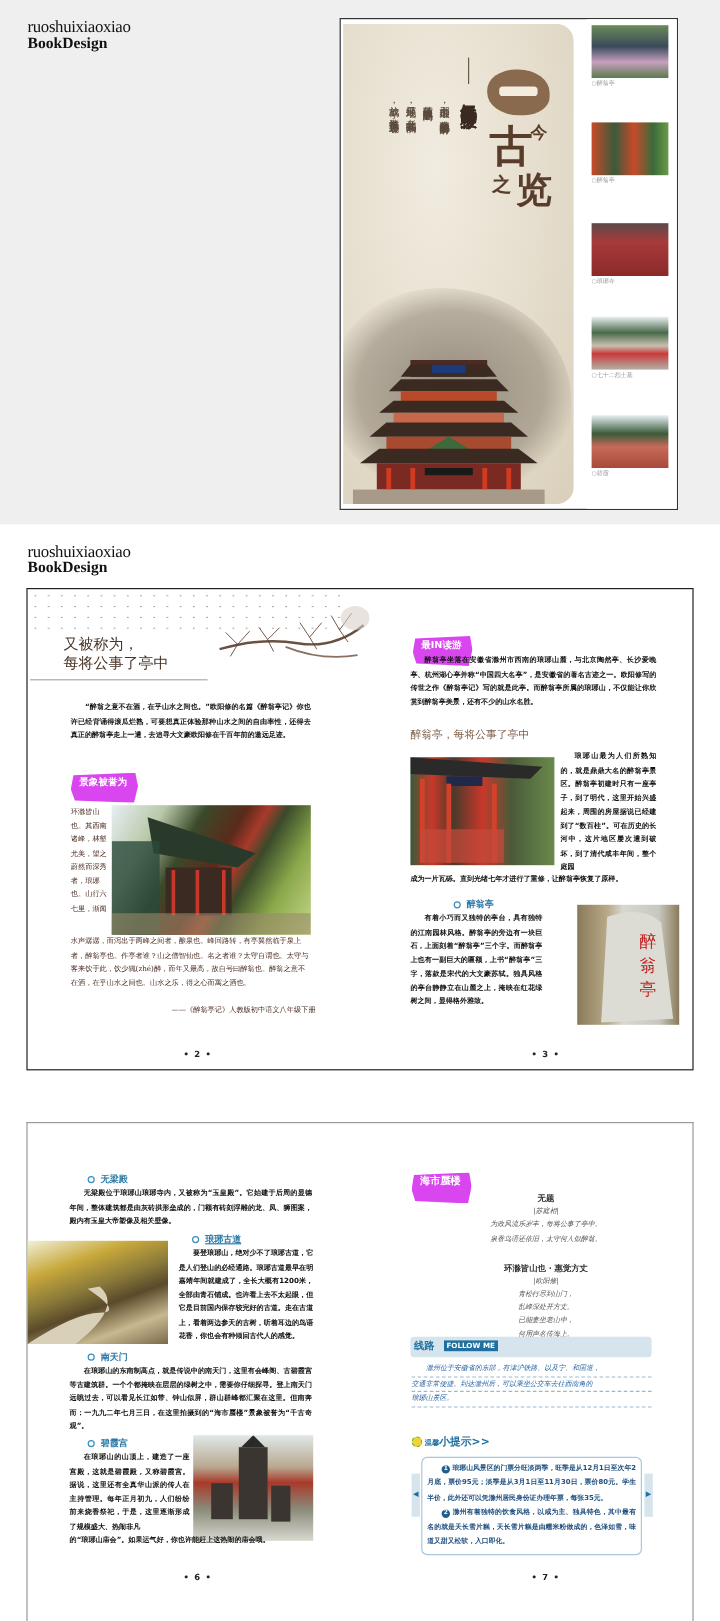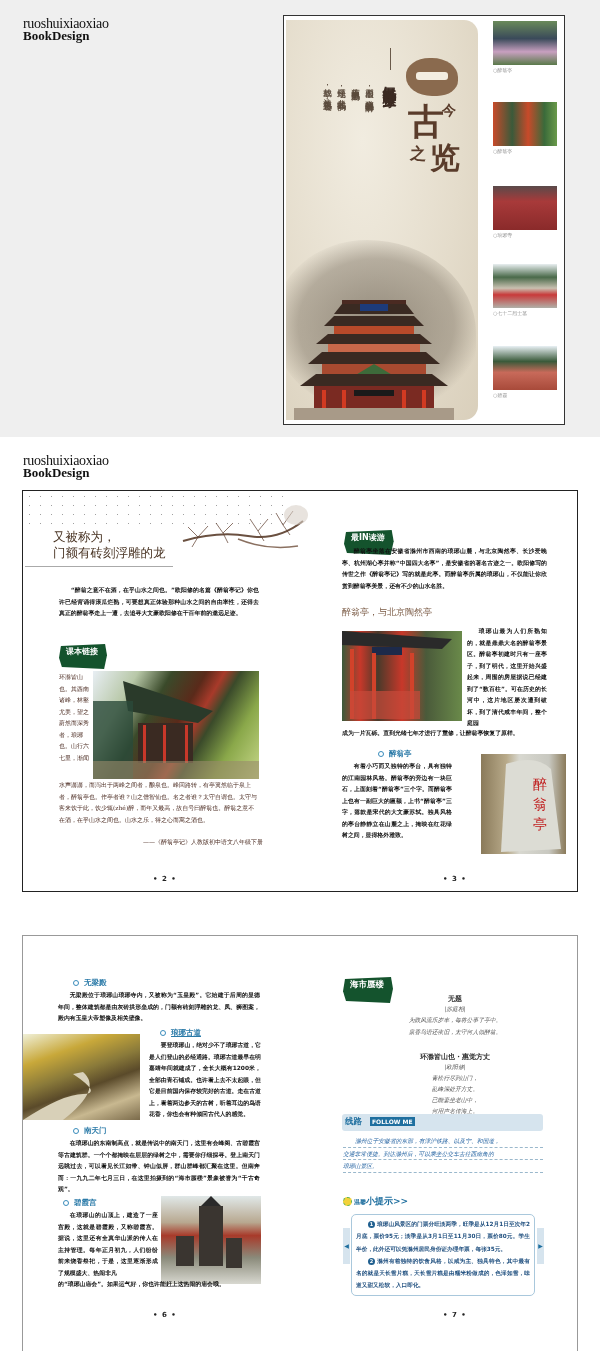--- a/index.html
+++ b/index.html
@@ -33,21 +33,21 @@
   .spread { position: absolute; left: 22px; width: 556px; border: 1px solid #222; background: #fff; }
   .page-num { position: absolute; font-size: 7px; font-weight: bold; color: #222; letter-spacing: 1px; }
   .snow { position: absolute; left: 1px; top: 1px; width: 260px; height: 34px;
     background-image: radial-gradient(circle, #777 0.6px, transparent 0.9px); background-size: 11px 9px; opacity: 0.7; }
   .pine { position: absolute; left: 155px; top: 10px; width: 130px; height: 55px; }
   .h-title { position: absolute; font-family: "DejaVu Serif", serif; color: #4a3525; font-size: 12.5px; line-height: 16px; }
   .rule-gray { position: absolute; height: 1px; background: #aaa; }
   .body-txt { position: absolute; font-size: 5.9px; line-height: 11.5px; color: #111; font-weight: bold; text-align: justify; }
   .body-txt.indent { text-indent: 2em; }
   .serif-txt { position: absolute; font-family: "DejaVu Serif", serif; font-size: 6px; line-height: 11.5px; color: #4a2a20; }
-  .brush-tag { position: absolute; background: #14532d; color: #fff; font-weight: bold; font-size: 8px; padding: 2px 9px 12px 7px;
+  .brush-tag { position: absolute; background: #d946ef; color: #fff; font-weight: bold; font-size: 8px; padding: 2px 9px 12px 7px;
     clip-path: polygon(4% 8%, 96% 0, 100% 45%, 94% 100%, 6% 92%, 0 55%); }
   .photo { position: absolute; overflow: hidden; }
   .sec-head { position: absolute; font-family: "DejaVu Serif", serif; color: #2a7aa8; font-size: 7.5px; font-weight: bold; }
   .sec-head .dot { display: inline-block; width: 6px; height: 6px; border: 1.5px solid #3a8cbc; border-radius: 50%; margin-right: 5px; vertical-align: middle; }
   .subtitle-serif { position: absolute; font-family: "DejaVu Serif", serif; font-size: 9px; color: #7a5a44; }
   .poem-title { position: absolute; width: 130px; text-align: center; font-size: 7px; font-weight: bold; color: #333; }
   .poem-line { position: absolute; width: 200px; text-align: center; font-family: "DejaVu Serif", serif; font-style: italic; font-size: 5.8px; color: #555; }
   .route-bar { position: absolute; left: 319px; top: 178px; width: 201px; height: 17px; background: #d6e4ee; border-radius: 3px; }
   .route-bar .lbl { position: absolute; left: 3px; top: 2px; font-size: 8.5px; font-weight: bold; color: #1f6f9f; text-align: right; }
   .route-bar .tag { position: absolute; left: 28px; top: 3px; font-size: 6px; font-weight: bold; color: #fff; background: #1f6f9f; padding: 1px 2px; }
@@ -154,25 +154,25 @@
         <line x1="80" y1="30" x2="90" y2="18"></line>
         <line x1="80" y1="30" x2="86" y2="40"></line>
       <line x1="105" y1="24" x2="98" y2="12"></line>
         <line x1="105" y1="24" x2="115" y2="10"></line>
         <line x1="105" y1="24" x2="112" y2="34"></line>
     </g>
     <ellipse cx="118" cy="14" rx="12" ry="10" fill="#d8d0c8" opacity="0.6"></ellipse>
   </svg>
   <div class="h-title" style="left:30px;top:38px;">
     <div>又被称为，</div>
-    <div>门额有砖刻浮雕的龙</div>
+    <div>每将公事了亭中</div>
   </div>
   <div class="rule-gray" style="left:2px;top:75px;width:148px;"></div>
   <div class="body-txt indent" style="left:36px;top:94px;width:200px;">“醉翁之意不在酒，在乎山水之间也。”欧阳修的名篇《醉翁亭记》你也许已经背诵得滚瓜烂熟，可要想真正体验那种山水之间的自由率性，还得去真正的醉翁亭走上一遭，去追寻大文豪欧阳修在千百年前的邀远足迹。</div>
-  <div class="brush-tag" style="left:36px;top:153px;">课本链接</div>
+  <div class="brush-tag" style="left:36px;top:153px;">景象被誉为</div>
 
   <div class="photo" style="left:70px;top:180px;width:166px;height:108px;background:linear-gradient(120deg,#e8eef4 0%,#b8c8a8 20%,#3a4a2a 35%,#5a2a1a 50%,#a83a2a 58%,#3a4a2a 65%,#8aa84a 80%,#c8d88a 100%);">
     <svg width="166" height="108" viewBox="0 0 166 108">
       <polygon points="30,10 120,40 105,52 35,40" fill="#2a3a2a"></polygon>
       <rect x="45" y="52" width="55" height="40" fill="#3a2a22"></rect>
       <g fill="#c8382a">
           <rect x="50" y="54" width="3" height="38"></rect>
           <rect x="70" y="54" width="3" height="38"></rect>
           <rect x="92" y="54" width="3" height="38"></rect>
         </g>
@@ -180,21 +180,21 @@
       <rect x="0" y="90" width="166" height="18" fill="#9a8a6a" opacity="0.6"></rect>
     </svg>
   </div>
   <div class="serif-txt" style="left:36px;top:180px;width:30px;">环滁皆山也。其西南诸峰，林壑尤美，望之蔚然而深秀者，琅琊也。山行六七里，渐闻</div>
   <div class="serif-txt" style="left:36px;top:288px;width:200px;">水声潺潺，而泻出于两峰之间者，酿泉也。峰回路转，有亭翼然临于泉上者，醉翁亭也。作亭者谁？山之僧智仙也。名之者谁？太守自谓也。太守与客来饮于此，饮少辄(zhé)醉，而年又最高，故自号曰醉翁也。醉翁之意不在酒，在乎山水之间也。山水之乐，得之心而寓之酒也。</div>
   <div class="serif-txt" style="left:100px;top:345px;width:140px;text-align:right;">——《醉翁亭记》人教版初中语文八年级下册</div>
   <div class="page-num" style="left:130px;top:384px;">• 2 •</div>
 
   <div class="brush-tag" style="left:321px;top:39px;">最IN读游</div>
   <div class="body-txt indent" style="left:319px;top:55px;width:205px;">醉翁亭坐落在安徽省滁州市西南的琅琊山麓，与北京陶然亭、长沙爱晚亭、杭州湖心亭并称“中国四大名亭”，是安徽省的著名古迹之一。欧阳修写的传世之作《醉翁亭记》写的就是此亭。而醉翁亭所属的琅琊山，不仅能让你欣赏到醉翁亭美景，还有不少的山水名胜。</div>
-  <div class="subtitle-serif" style="left:319px;top:115px;">醉翁亭，与北京陶然亭</div>
+  <div class="subtitle-serif" style="left:319px;top:115px;">醉翁亭，每将公事了亭中</div>
   <div class="photo" style="left:319px;top:140px;width:120px;height:90px;background:linear-gradient(90deg,#3a5a3a 0%,#c8382a 15%,#4a3a2a 30%,#c8382a 50%,#4a5a3a 70%,#6a8a4a 100%);">
     <svg width="120" height="90" viewBox="0 0 120 90">
       <polygon points="0,0 110,8 100,18 0,14" fill="#2a2a2a"></polygon>
       <rect x="30" y="16" width="30" height="8" fill="#1d2a4a"></rect>
       <g fill="#d2422a">
           <rect x="8" y="18" width="4" height="70"></rect>
           <rect x="30" y="22" width="4" height="66"></rect>
           <rect x="68" y="22" width="4" height="66"></rect>
         </g>
       <rect x="8" y="60" width="70" height="28" fill="#c84a3a" opacity="0.7"></rect>
@@ -231,21 +231,21 @@
   <div class="body-txt indent" style="left:35px;top:202px;width:202px;">在琅琊山的东南制高点，就是传说中的南天门，这里有会峰阁、古碧霞宫等古建筑群。一个个都掩映在层层的绿树之中，需要你仔细探寻。登上南天门远眺过去，可以看见长江如带、钟山似屏，群山群峰都汇聚在这里。但南奔而：一九九二年七月三日，在这里拍摄到的“海市蜃楼”景象被誉为“千古奇观”。</div>
 
   <div class="photo" style="left:138px;top:260px;width:100px;height:88px;background:linear-gradient(180deg,#e0e8e8 0%,#b8a890 30%,#a83a2a 45%,#8a8a7a 70%,#d8d8d0 100%);">
     <svg width="100" height="88" viewBox="0 0 100 88">
       <polygon points="40,10 50,0 60,10" fill="#2a2a2a"></polygon>
       <rect x="38" y="10" width="24" height="60" fill="#3a3530"></rect>
       <rect x="15" y="40" width="18" height="30" fill="#3a3530"></rect>
       <rect x="65" y="42" width="16" height="30" fill="#3a3530"></rect>
     </svg>
   </div>
-  <div class="sec-head" style="left:40px;top:262px;"><span class="dot"></span><span>碧霞宫</span></div>
+  <div class="sec-head" style="left:50px;top:262px;"><span class="dot"></span><span>碧霞宫</span></div>
   <div class="body-txt indent" style="left:35px;top:274px;width:100px;">在琅琊山的山顶上，建造了一座宫殿，这就是碧霞殿，又称碧霞宫。据说，这里还有全真华山派的传人在主持管理。每年正月初九，人们纷纷前来烧香祭祀，于是，这里逐渐形成了规模盛大、热闹非凡</div>
   <div class="body-txt" style="left:35px;top:343px;width:202px;">的“琅琊山庙会”。如果运气好，你也许能赶上这热闹的庙会哦。</div>
   <div class="page-num" style="left:130px;top:375px;">• 6 •</div>
 
   <div class="brush-tag" style="left:320px;top:41px;font-size:8.5px;">海市蜃楼</div>
   <div class="poem-title" style="left:367px;top:58px;">无题</div>
   <div class="poem-line" style="left:332px;top:69px;">|苏庭相|</div>
   <div class="poem-line" style="left:332px;top:80px;">为政风流乐岁丰，每将公事了亭中。</div>
   <div class="poem-line" style="left:332px;top:92px;">泉香鸟语还依旧，太守何人似醉翁。</div>
   <div class="poem-title" style="left:367px;top:116px;">环滁皆山也・惠觉方丈</div>

